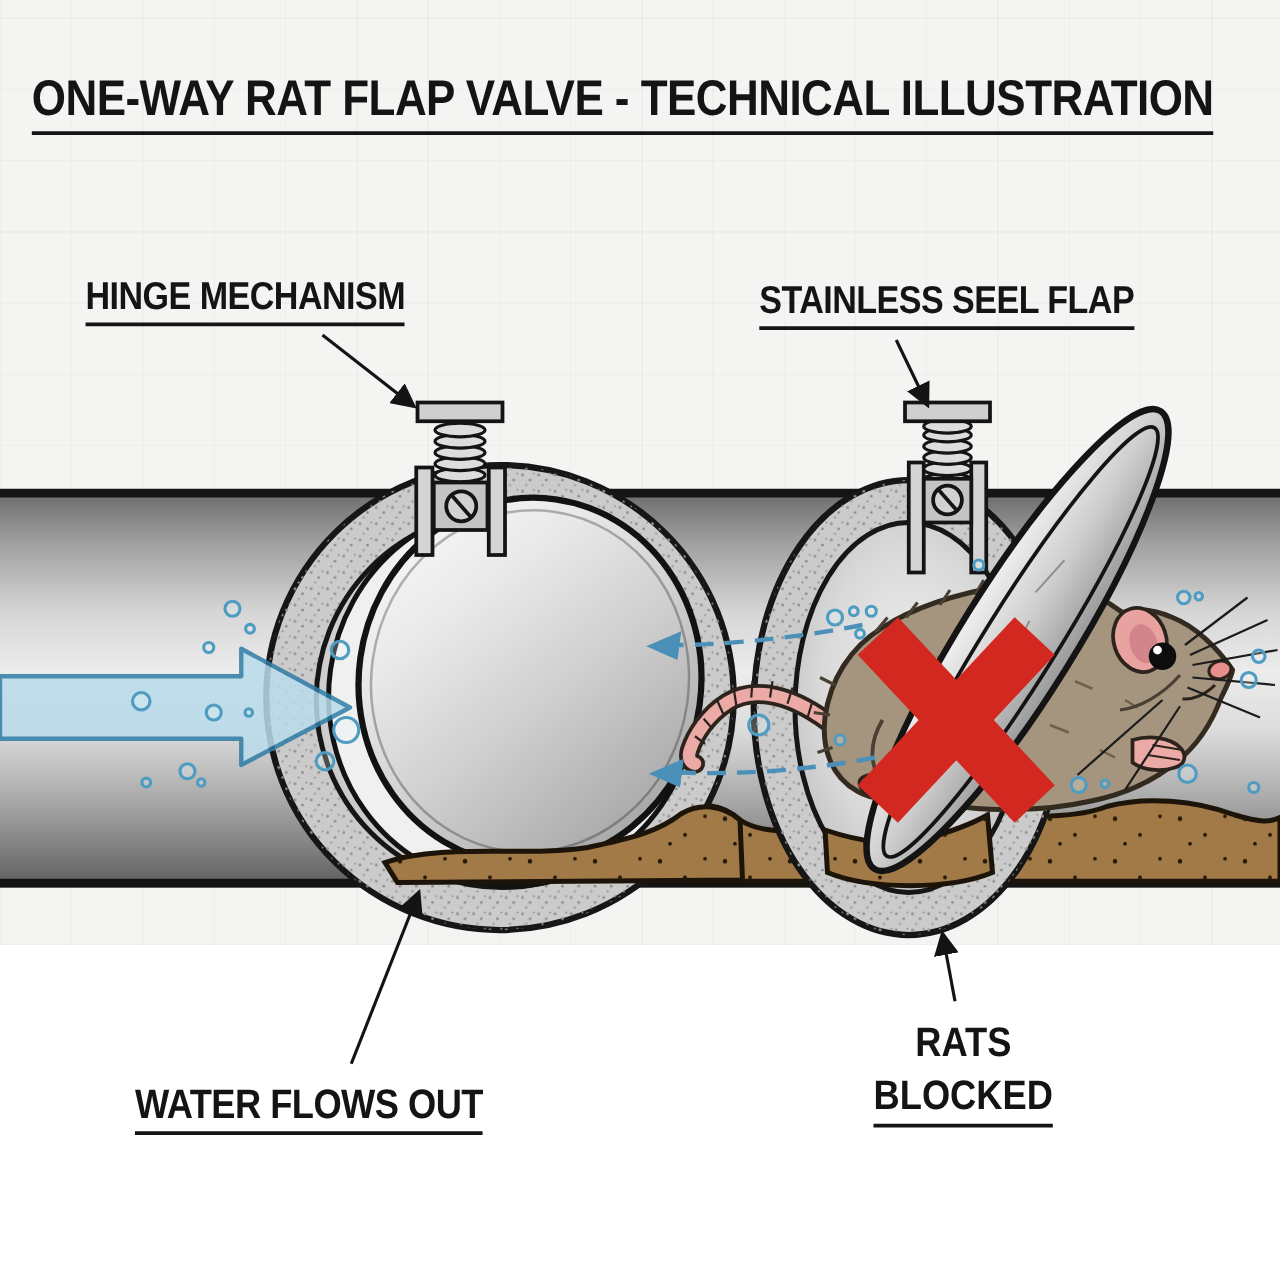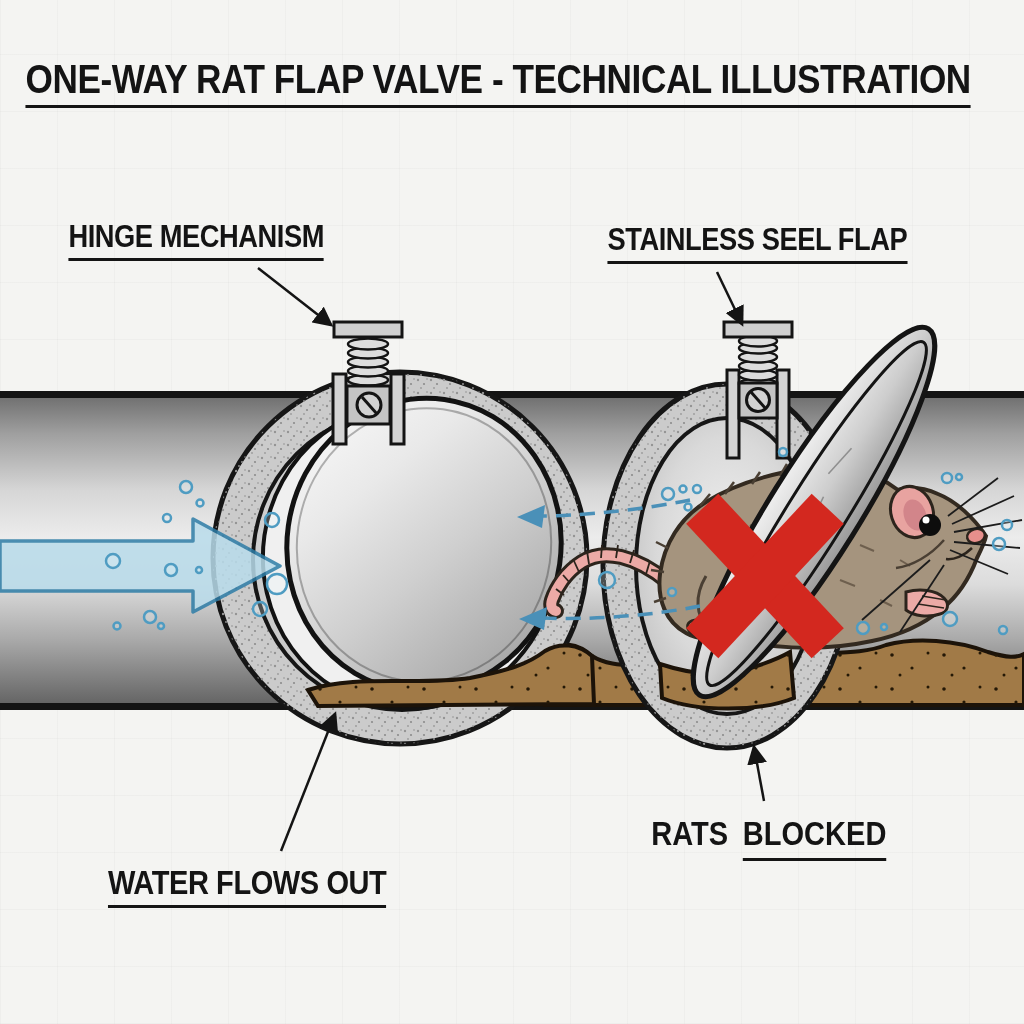--- a/index.html
+++ b/index.html
@@ -1,31 +1,31 @@
 <!DOCTYPE html>
 <html><head>
 <meta charset="utf-8">
 <style>
   html,body{margin:0;padding:0;}
   body{width:1024px;height:1024px;overflow:hidden;
        font-family:"Liberation Sans", sans-serif;}
-  .stage{position:relative;width:1024px;height:1024px;
+  .stage{position:relative;width:1024px;height:756px;
     background:
       repeating-linear-gradient(0deg, rgba(0,0,0,0.025) 0 1px, transparent 1px 57px),
       repeating-linear-gradient(90deg, rgba(0,0,0,0.025) 0 1px, transparent 1px 57px),
       #f4f4f2;}
   svg{position:absolute;left:0;top:0;}
   .lbl{position:absolute;width:0;display:flex;justify-content:center;z-index:5;}
   .lbl .txt{white-space:nowrap;font-weight:700;color:#141414;
             transform:scaleX(0.88);letter-spacing:-0.5px;}
   .u{border-bottom:3.5px solid #141414;padding-bottom:3px;}
   .title-lbl .txt{font-size:40px;}
   .mid-lbl .txt{font-size:31px;}
   .low-lbl .txt{font-size:33px;}
-  .stack{display:flex;flex-direction:row;align-items:flex-start;}
+  .stack{display:flex;flex-direction:column;align-items:center;}
   .stack .line{white-space:nowrap;font-weight:700;color:#141414;font-size:33px;
                transform:scaleX(0.88);line-height:1.26;}
 </style>
 </head>
 <body>
 
 <div class="stage">
 
 <svg width="1024" height="1024" viewBox="0 0 1024 1024">
   <defs>

